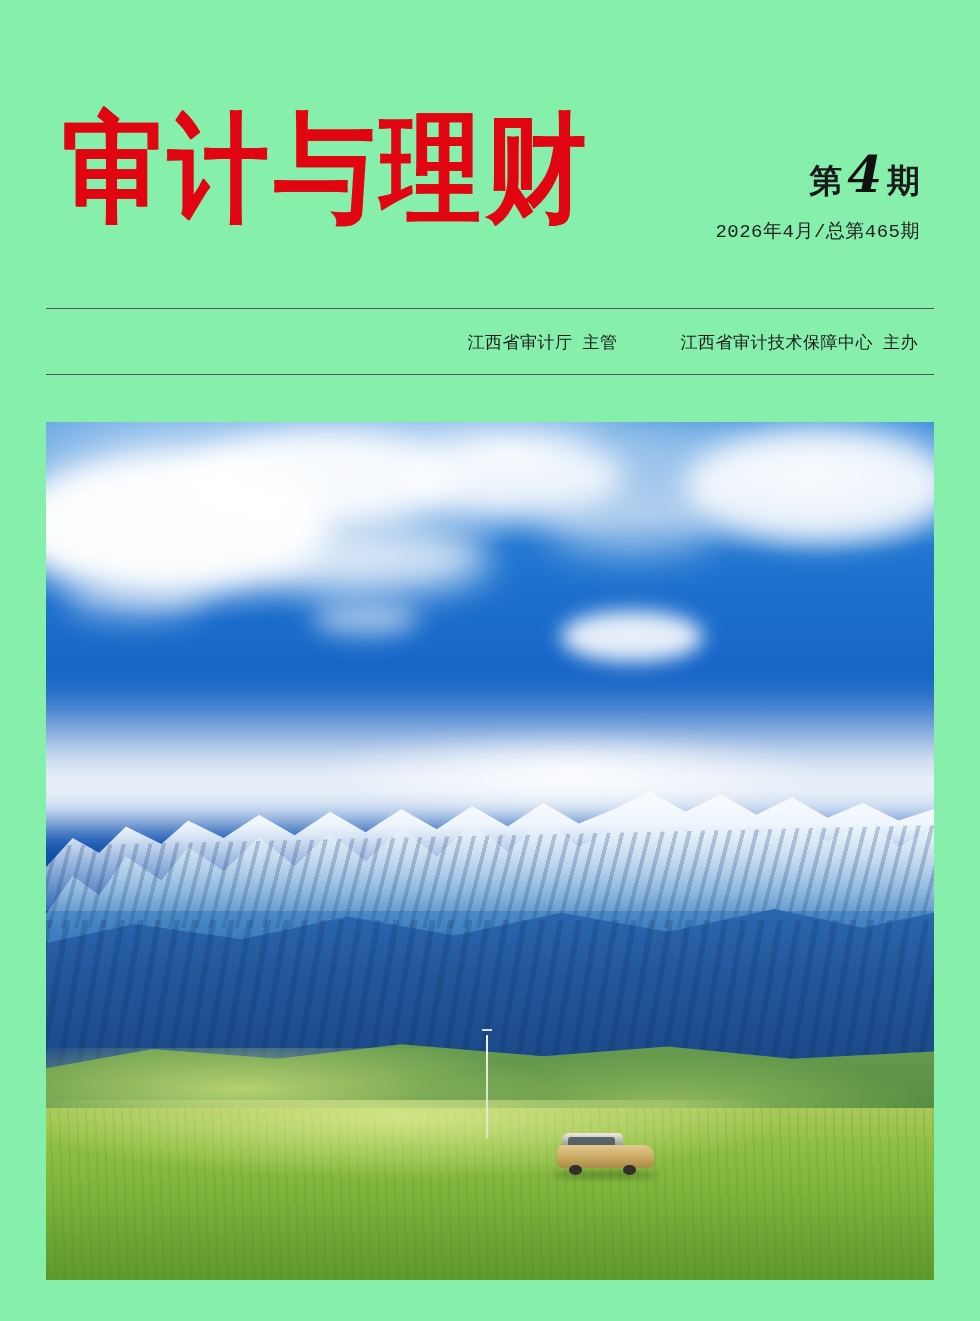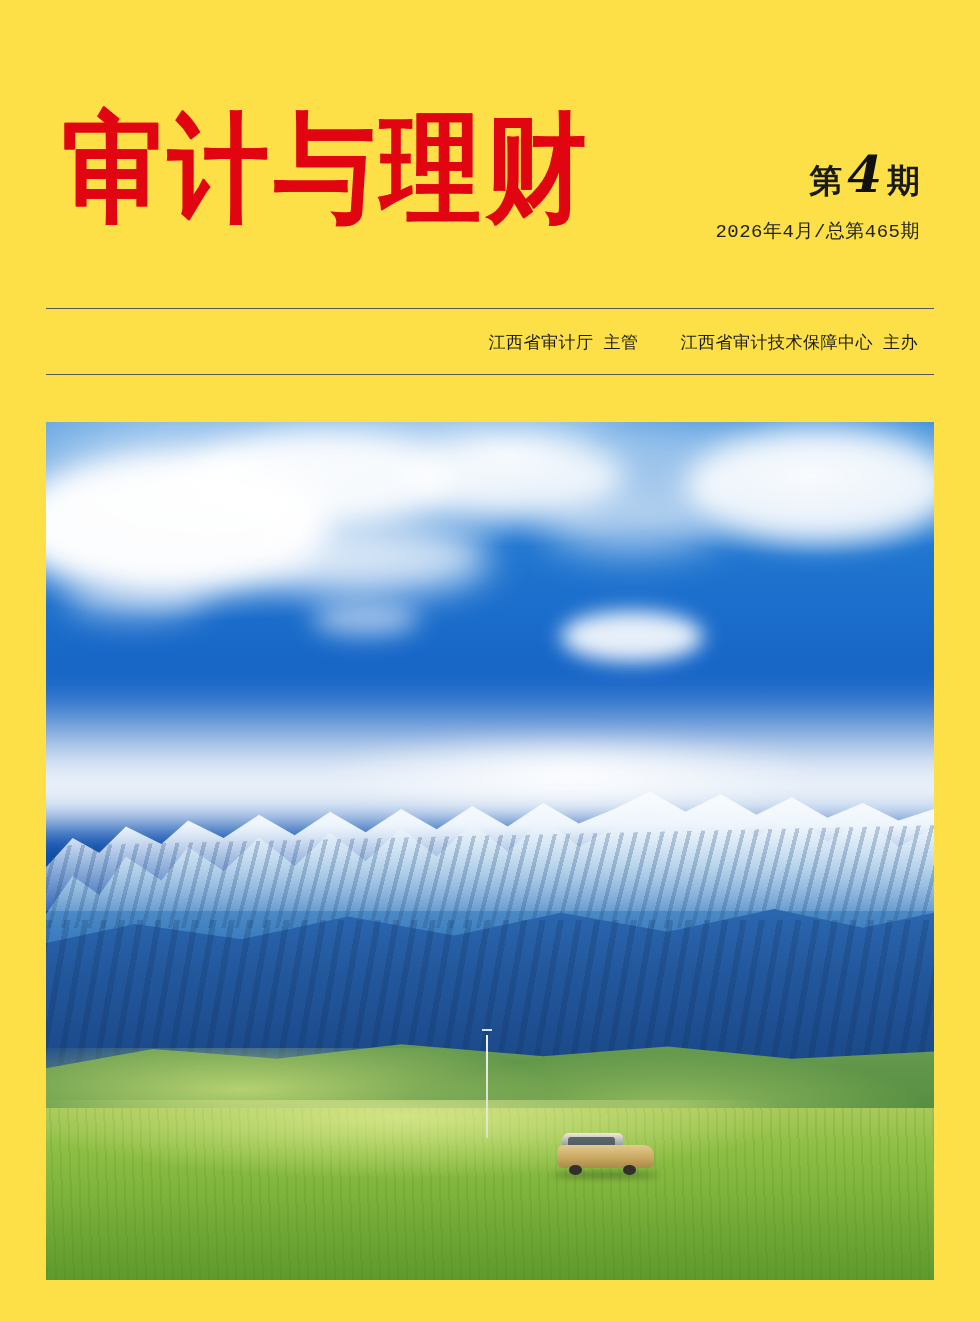--- a/index.html
+++ b/index.html
@@ -11,21 +11,21 @@
     width: 980px;
     height: 1321px;
     overflow: hidden;
     font-family: "Liberation Sans", "DejaVu Sans", sans-serif;
   }
 
   .cover {
     position: relative;
     width: 980px;
     height: 1321px;
-    background: #fde047;
+    background: #86efac;
     box-sizing: border-box;
   }
 
   
   .masthead {
     position: absolute;
     left: 0;
     top: 0;
     width: 980px;
     height: 300px;
@@ -107,21 +107,21 @@
     top: 331px;
     width: 888px;
     display: flex;
     justify-content: flex-end;
     align-items: baseline;
     font-family: "DejaVu Sans", "Liberation Sans", sans-serif;
     font-size: 17px;
     color: #1a1a1a;
     letter-spacing: 0.5px;
   }
-  .sponsors .sp-org { margin-right: 10px; }
+  .sponsors .sp-org { margin-right: 10px; margin-left: 21px; }
   .sponsors .sp-role { margin-right: 42px; }
   .sponsors .sp-role:last-child { margin-right: 16px; }
 
   
   .photo {
     position: absolute;
     left: 46px;
     top: 422px;
     width: 888px;
     height: 858px;

